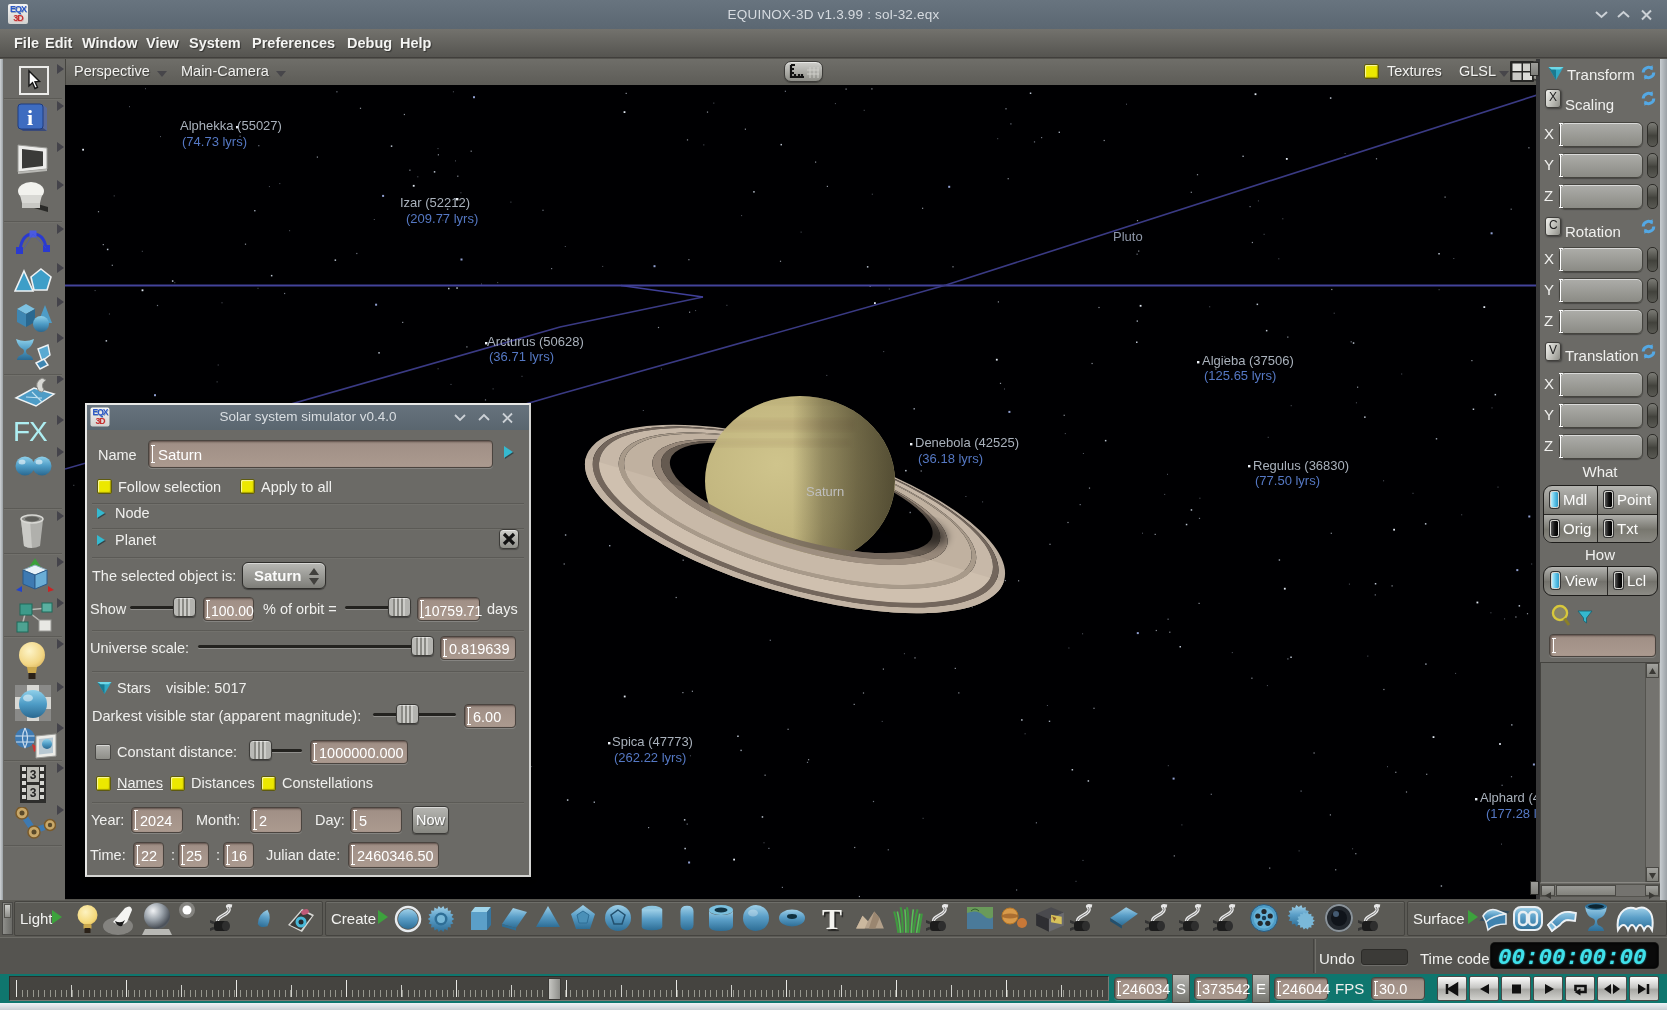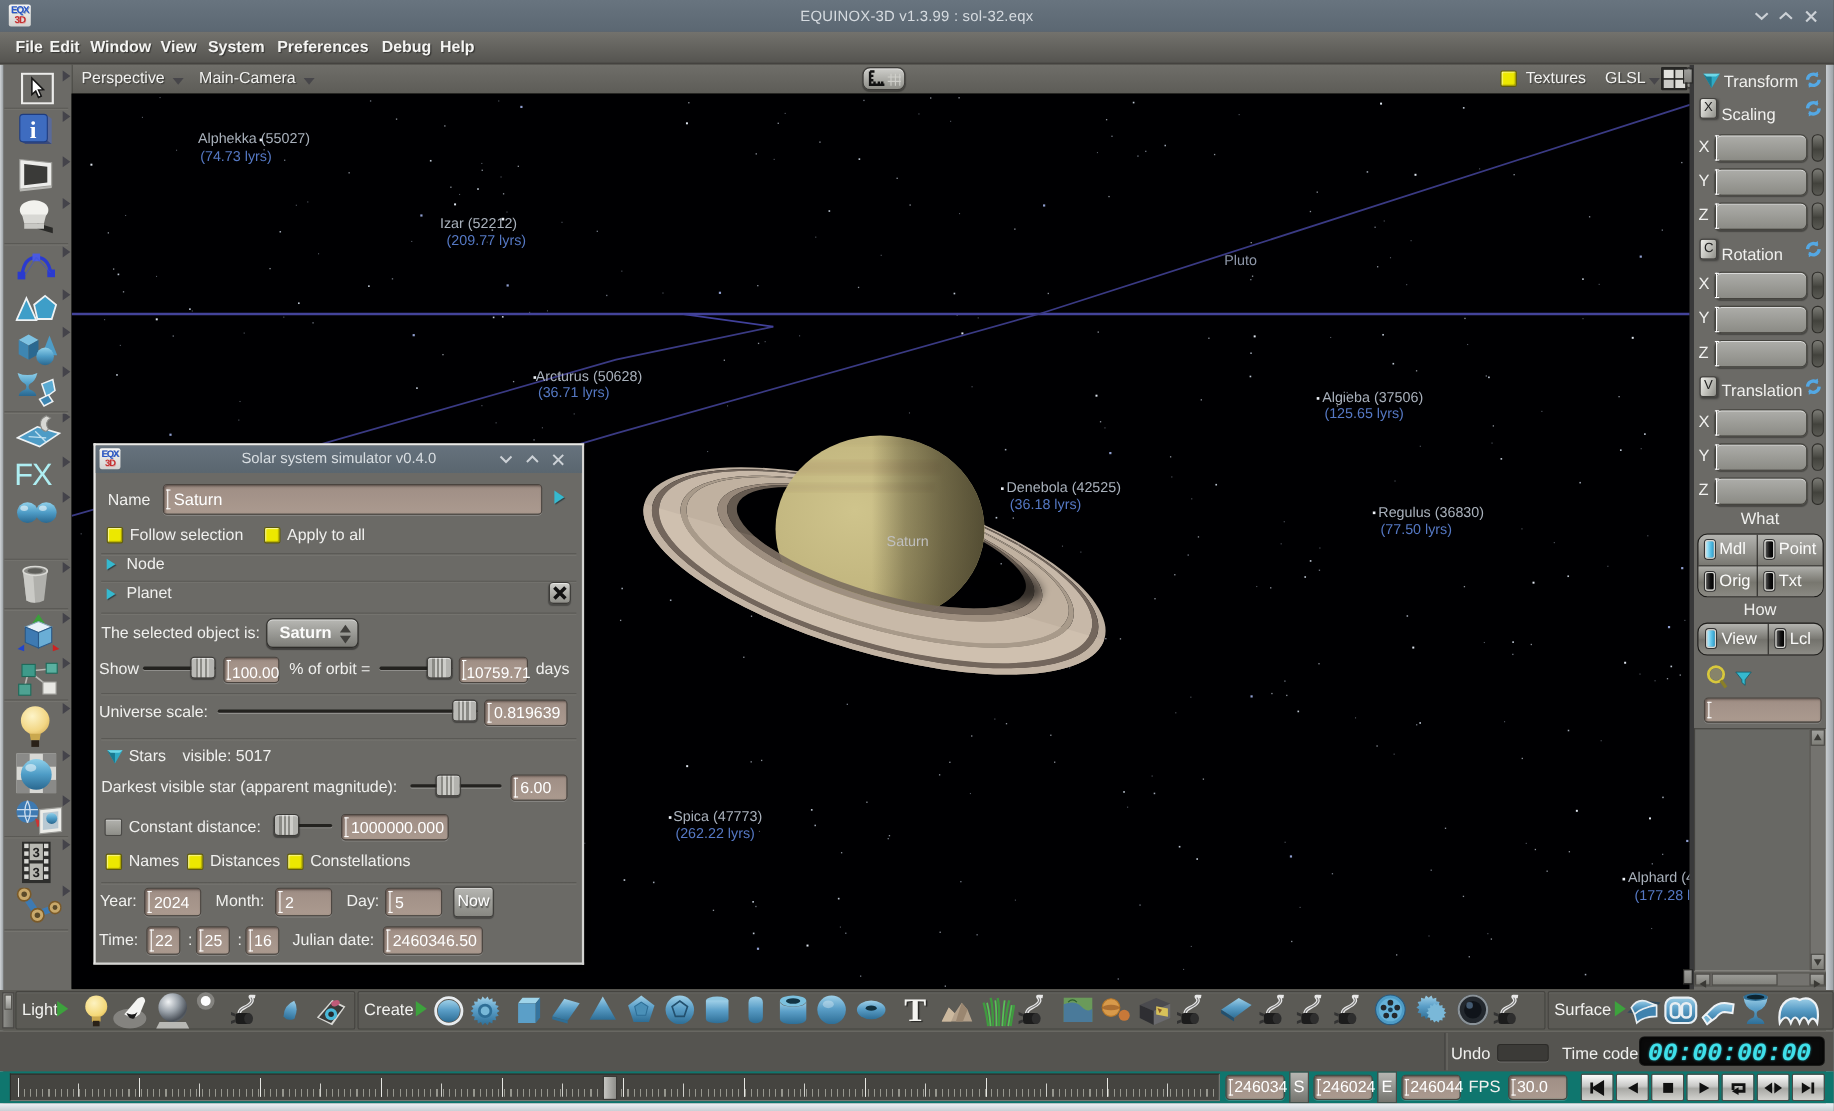--- a/index.html
+++ b/index.html
@@ -1299,21 +1299,21 @@
     <div style="position:absolute; left:6px; right:2px; bottom:3px; height:17px; background:repeating-linear-gradient(90deg, #e8e8e4 0 1px, transparent 1px 110px);"></div>
     <div style="position:absolute; left:538px; top:1px; width:13px; height:22px; background:linear-gradient(90deg,#c6c6c2,#8e8e8a); border:1px solid #3a3936;"></div>
   </div>
   <div class="tanin" style="left:1114px; top:3px; width:54px; height:23px;">
         <div class="caret" style="top:3px; bottom:3px;"></div>
         <span style="position:absolute; left:7px; top:3px; font-size:14.5px;">246034</span>
       </div>
   <div style="position:absolute; left:1172px; top:0px; width:18px; height:29px; background:linear-gradient(#b6b6b2,#74746e); border:1px solid #4a4945; color:#fff; font-size:15px; text-align:center; line-height:28px;">S</div>
   <div class="tanin" style="left:1194px; top:3px; width:54px; height:23px;">
         <div class="caret" style="top:3px; bottom:3px;"></div>
-        <span style="position:absolute; left:7px; top:3px; font-size:14.5px;">246024</span>
+        <span style="position:absolute; left:7px; top:3px; font-size:14.5px;">373542</span>
       </div>
   <div style="position:absolute; left:1252px; top:0px; width:18px; height:29px; background:linear-gradient(#b6b6b2,#74746e); border:1px solid #4a4945; color:#fff; font-size:15px; text-align:center; line-height:28px;">E</div>
   <div class="tanin" style="left:1274px; top:3px; width:54px; height:23px;">
         <div class="caret" style="top:3px; bottom:3px;"></div>
         <span style="position:absolute; left:7px; top:3px; font-size:14.5px;">246044</span>
       </div>
   <div style="position:absolute; left:1335px; top:6px; color:#f0f0ee; font-size:15px;">FPS</div>
   <div class="tanin" style="left:1371px; top:3px; width:54px; height:23px;">
         <div class="caret" style="top:3px; bottom:3px;"></div>
         <span style="position:absolute; left:7px; top:3px; font-size:14.5px;">30.0</span>
@@ -1450,21 +1450,21 @@
     <div class="wlabel" style="left:30px; top:339px;">Constant distance:</div>
     <div class="slider" style="left:162px; top:335px; width:53px;">
         <div class="track"></div>
         <div class="knob" style="left:0;"></div>
       </div>
     <div class="tanin" style="left:223px; top:335px; width:98px; height:24px;">
         <div class="caret"></div>
         <span style="position:absolute; left:8px; top:4px; font-size:14.5px;">1000000.000</span>
       </div>
     <div class="ybox" style="left:9px; top:371px;"></div>
-    <div class="wlabel" style="left:30px; top:370px;">Names</div>
+    <div class="wlabel" style="left:30px; top:370px;text-decoration:underline;">Names</div>
     <div class="ybox" style="left:83px; top:371px;"></div>
     <div class="wlabel" style="left:104px; top:370px;">Distances</div>
     <div class="ybox" style="left:174px; top:371px;"></div>
     <div class="wlabel" style="left:195px; top:370px;">Constellations</div>
     <div class="sep" style="top:397px;"></div>
     <div class="wlabel" style="left:4px; top:407px;">Year:</div>
     <div class="tanin" style="left:44px; top:402px; width:52px; height:26px;">
         <div class="caret"></div>
         <span style="position:absolute; left:8px; top:5px; font-size:14.5px;">2024</span>
       </div>

